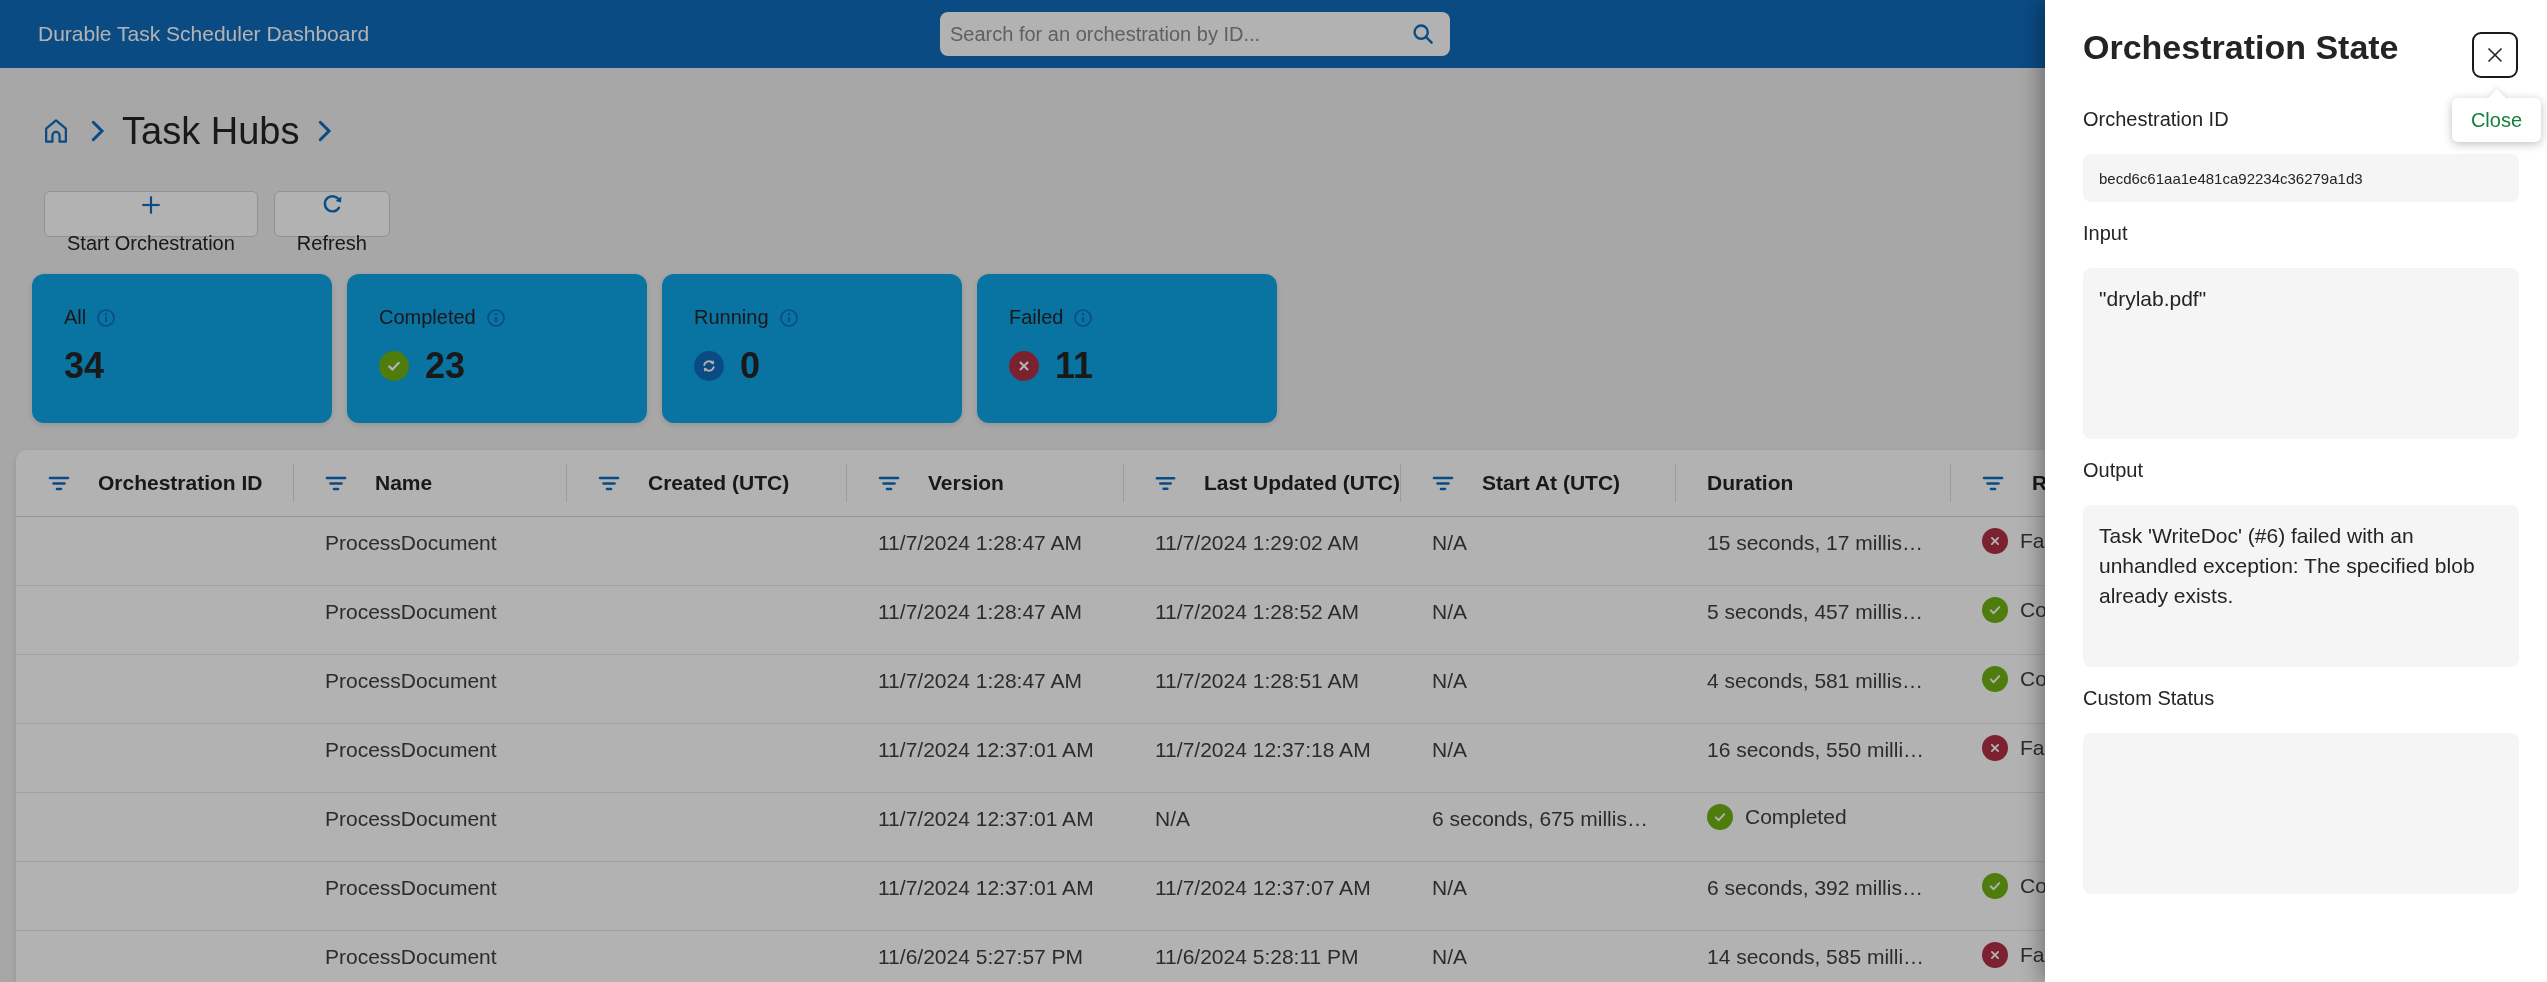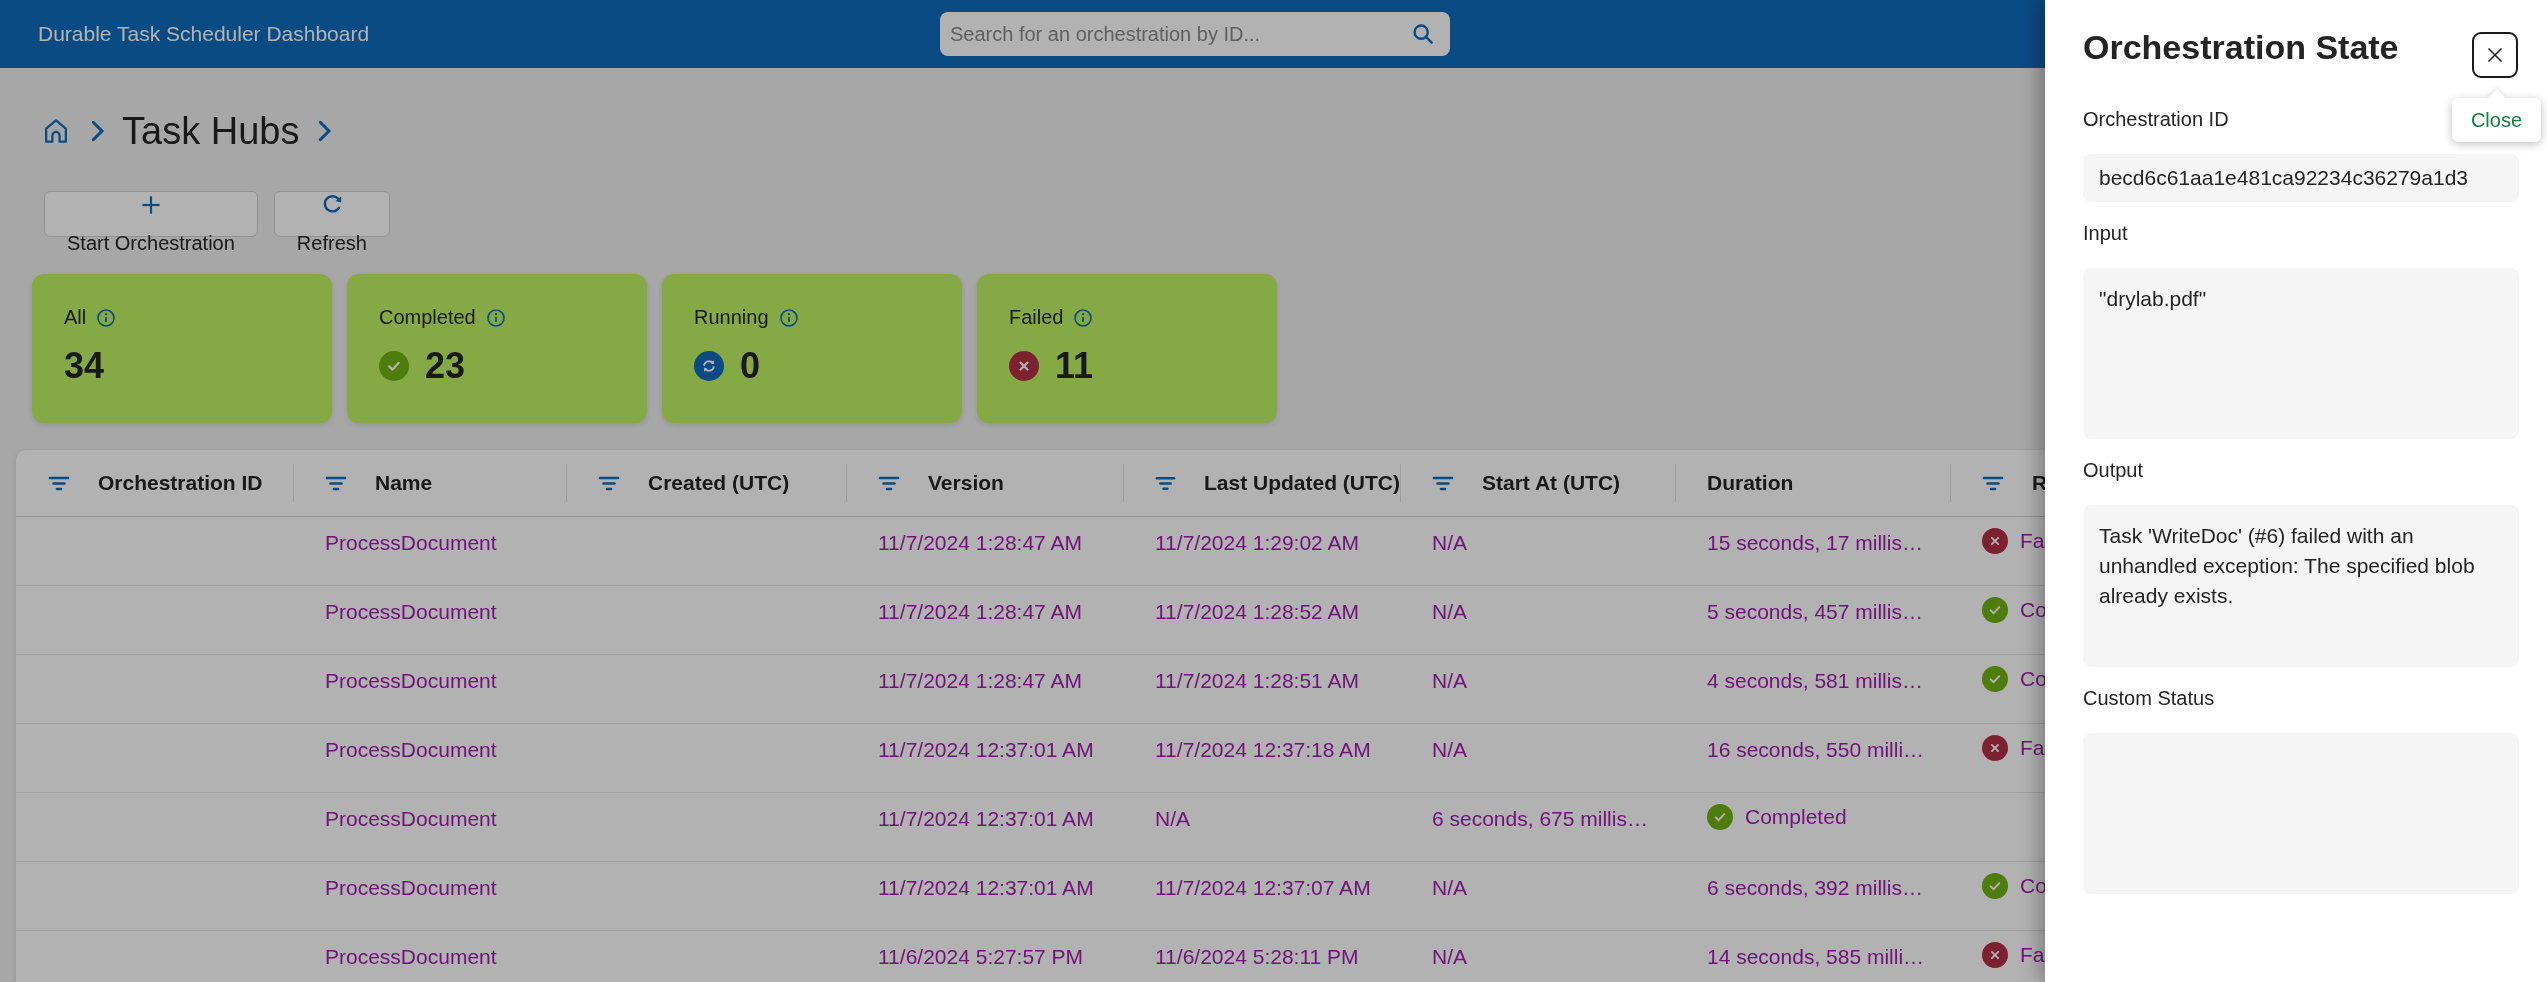--- a/index.html
+++ b/index.html
@@ -22,40 +22,40 @@
   .breadcrumb { position:absolute; left:40px; top:108px; height:46px; display:flex; align-items:center; gap:14px; }
   .crumb-title { font-size:38px; color:#242424; }
 
   
   .actions { position:absolute; left:44px; top:191px; display:flex; gap:16px; }
   .btn { height:46px; background:#ffffff; border:1px solid #d1d1d1; border-radius:6px;
          display:flex; align-items:center; gap:14px; padding:0 22px; font-size:20px; color:#242424; cursor:pointer;flex-direction:column; }
 
   
   .cards { position:absolute; left:32px; top:274px; display:flex; gap:15px; }
-  .card { width:300px; height:149px; background:#bef264; border-radius:12px;
+  .card { width:300px; height:149px; background:#0ea5e9; border-radius:12px;
           box-shadow:0 2px 6px rgba(0,0,0,0.12); padding:32px 0 0 32px; }
   .card-label { display:flex; align-items:center; gap:10px; font-size:20px; color:#242424; }
   .card-value-row { display:flex; align-items:center; gap:16px; margin-top:16px; }
   .card-value { font-size:36px; font-weight:600; color:#242424; }
   .badge { width:30px; height:30px; border-radius:50%; display:flex; align-items:center; justify-content:center; }
   .badge.green { background:#70b314; }
   .badge.red { background:#b23045; }
   .badge.blue { background:#0f6cbd; }
 
   
   .table { position:absolute; left:16px; top:450px; width:2531px; height:532px; background:#ffffff;
            border-radius:10px 10px 0 0; box-shadow:0 2px 6px rgba(0,0,0,0.12); }
   .tgrid { display:grid; grid-template-columns:277px 273px 280px 277px 277px 275px 275px 597px; }
   .thead { height:67px; border-bottom:1px solid #d6d6d6; }
   .th { position:relative; display:flex; align-items:center; gap:28px; padding-left:32px;
         font-size:21px; font-weight:700; color:#242424; white-space:nowrap; overflow:hidden; }
   .th + .th::before { content:""; position:absolute; left:0; top:14px; bottom:14px; width:1px; background:#e0e0e0; }
   .trow { height:69px; border-bottom:1px solid #e6e6e6; }
-  .td { padding:14px 20px 0 32px; font-size:21px; color:#a21caf; white-space:nowrap;
+  .td { padding:14px 20px 0 32px; font-size:21px; color:#404040; white-space:nowrap;
         overflow:hidden; text-overflow:ellipsis; }
   .td.status { display:flex; align-items:flex-start; padding-top:9px; gap:12px; }
   .sbadge { width:26px; height:26px; border-radius:50%; flex:0 0 auto; margin-top:2px;
             display:flex; align-items:center; justify-content:center; }
   .sbadge.Failed { background:#b23045; }
   .sbadge.Completed { background:#70b314; }
   .status-text { font-size:21px; padding-top:3px; }
 
   
   .backdrop { position:absolute; left:0; top:0; width:2045px; height:982px; background:rgba(0,0,0,0.30); z-index:50; }
@@ -68,21 +68,21 @@
                border:2px solid #1a1a1a; border-radius:9px; display:flex; align-items:center; justify-content:center; cursor:pointer; }
   .tooltip { position:absolute; top:98px; right:6px; width:89px; height:44px; background:#ffffff; border-radius:6px;
              box-shadow:0 2px 10px rgba(0,0,0,0.25); display:flex; align-items:center; justify-content:center;
              font-size:20px; color:#15803d; z-index:61; }
   .tooltip-arrow { position:absolute; top:-6px; left:50%; margin-left:-7px; width:14px; height:14px; background:#ffffff;
                    transform:rotate(45deg); box-shadow:-2px -2px 4px rgba(0,0,0,0.08); }
   .field-label { font-size:20px; color:#242424; line-height:24px; }
   .lbl-id { margin-top:40px; }
   .lbl { margin-top:19px; }
   .field-input { margin-top:23px; width:436px; height:48px; background:#f5f5f5; border-radius:8px;
-                 display:flex; align-items:center; padding:0 16px; font-size:21px; color:#242424; white-space:nowrap; overflow:hidden; }
+                 display:flex; align-items:center; padding:0 16px; font-size:15px; color:#242424; white-space:nowrap; overflow:hidden; }
   .field-area { margin-top:23px; width:436px; background:#f5f5f5; border-radius:8px; padding:16px;
                 font-size:21px; line-height:30px; color:#242424; }
   .area-input { height:171px; }
   .area-output { height:162px; }
   .area-custom { height:161px; }
 
   .ic { display:block; }
 </style>
 </head>
 <body>

